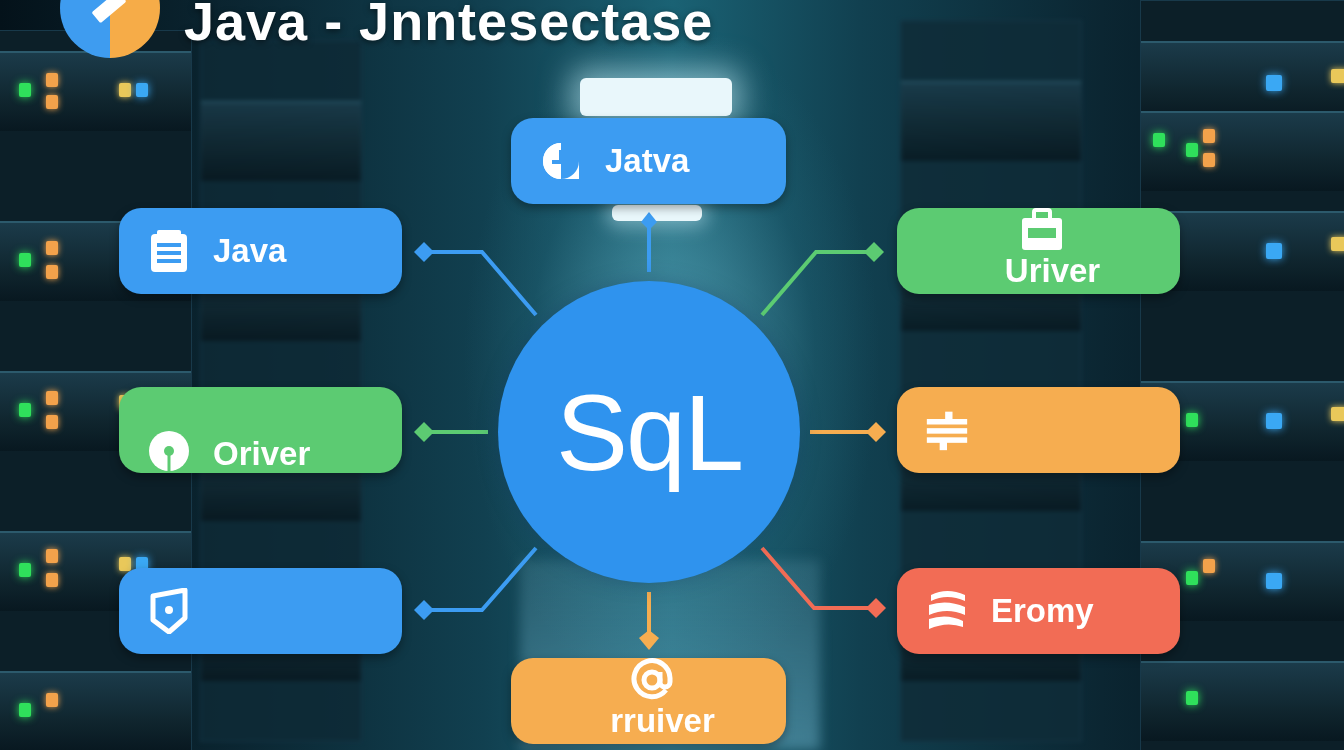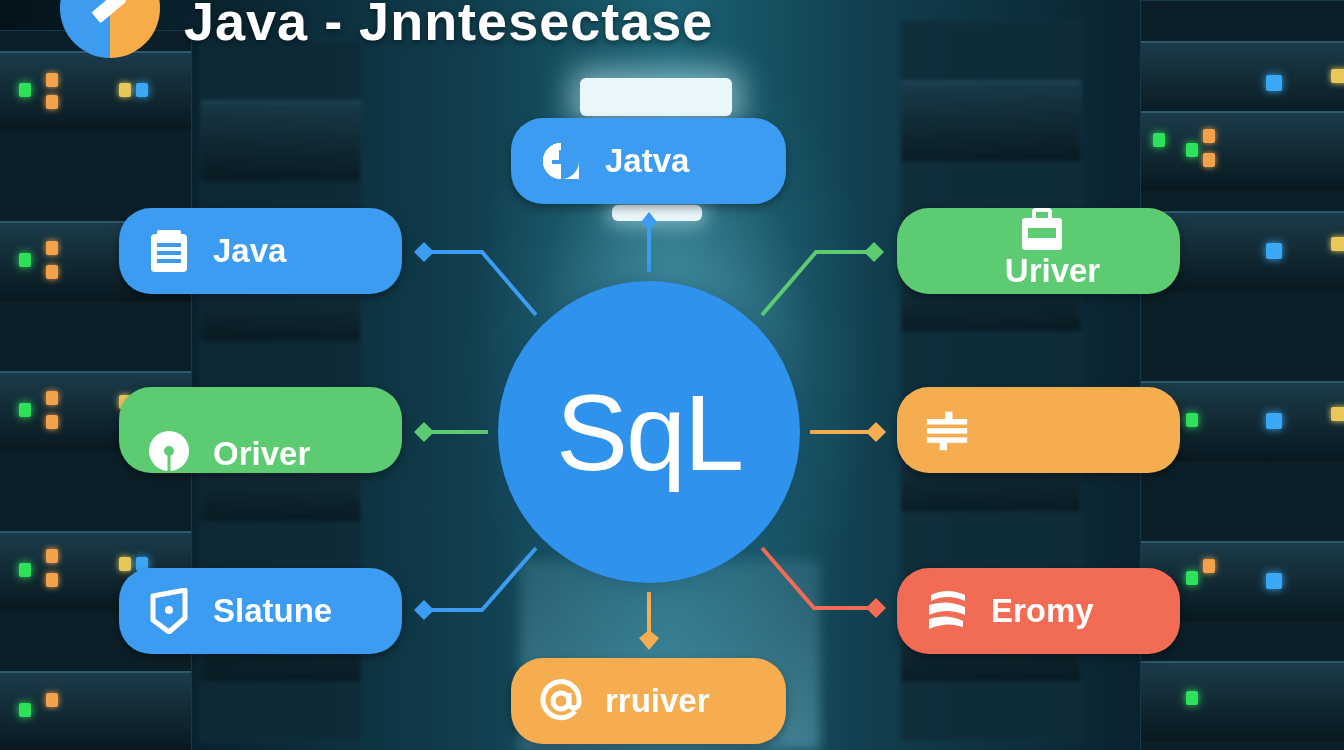--- a/index.html
+++ b/index.html
@@ -65,21 +65,21 @@
   .connectors { position:absolute; inset:0; }
   .hub {
     position:absolute; left:498px; top:281px; width:302px; height:302px;
     border-radius:50%; background:#2f93ee;
     display:flex; align-items:center; justify-content:center;
     box-shadow:0 0 20px rgba(20,60,100,0.4);
   }
   .hub-label { font-size:108px; font-weight:400; color:#ffffff; letter-spacing:-2px; }
 
   .node {
-    position:absolute; height:86px; border-radius:32px;
+    position:absolute; height:86px; border-radius:22px;
     display:flex; align-items:center; box-sizing:border-box; padding-left:28px;
     box-shadow:0 4px 10px rgba(0,0,0,0.35);
   }
   .node .icon {
     width:44px; height:44px; display:flex; align-items:center; justify-content:center;
     margin-right:22px; flex:0 0 44px;
   }
   .node .label { font-size:33px; font-weight:700; color:#ffffff; }
   .c-blue { background:#3c9cf2; }
   .c-green { background:#5ccb72; }
@@ -263,24 +263,23 @@
   <span class="label">Oriver</span>
 </div>
 
 <div class="node c-blue" style="left:119px; top:568px; width:283px;">
   <span class="icon">
     <svg width="40" height="46" viewBox="0 0 40 46">
       <path d="M4 8 L36 2 L36 30 L20 44 L4 32 Z" fill="none" stroke="#fff" stroke-width="5" stroke-linejoin="round"></path>
       <circle cx="20" cy="22" r="4" fill="#fff"></circle>
     </svg>
   </span>
-  <span class="label">Slatune</span>
-</div>
-
-<div class="node c-orange" style="left:511px; top:658px; width:275px;">
+</div>
+
+<div class="node c-orange" style="left:511px; top:658px; width:275px;flex-direction:column;">
   <span class="icon">
     <svg width="44" height="44" viewBox="0 0 44 44">
       <path d="M36 32 A18 18 0 1 1 40 20 L40 24 A5 5 0 0 1 30 24 L30 14" fill="none" stroke="#fff" stroke-width="5"></path>
       <circle cx="22" cy="22" r="8" fill="none" stroke="#fff" stroke-width="5"></circle>
     </svg>
   </span>
   <span class="label">rruiver</span>
 </div>
 
 <div class="node c-green" style="left:897px; top:208px; width:283px;flex-direction:column;">

